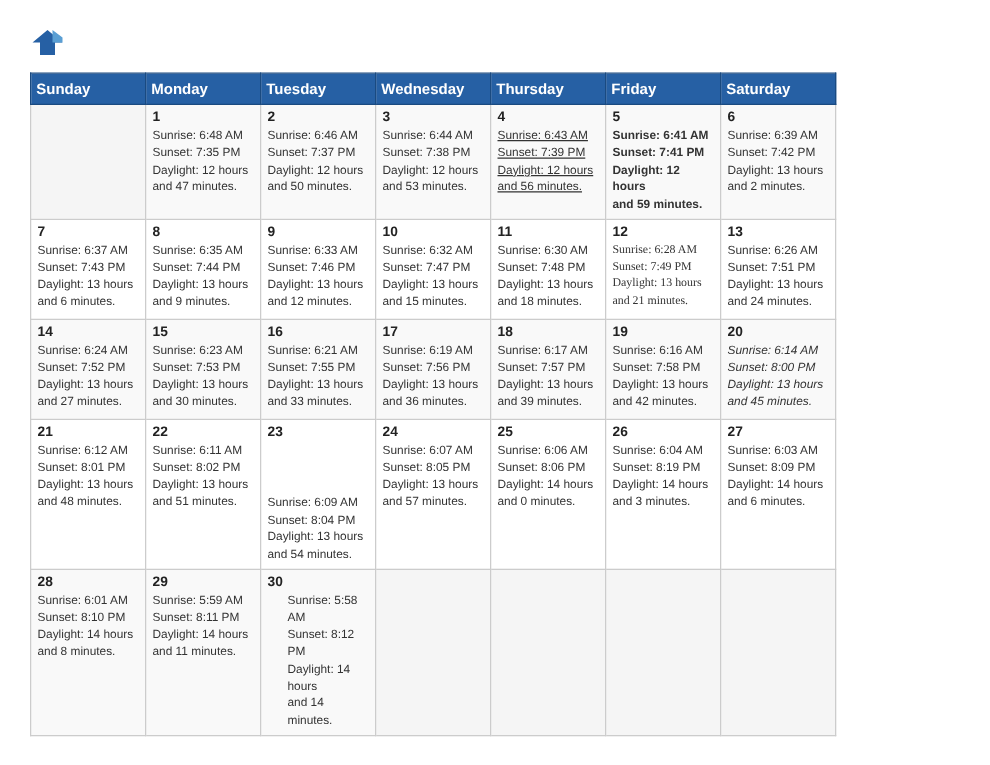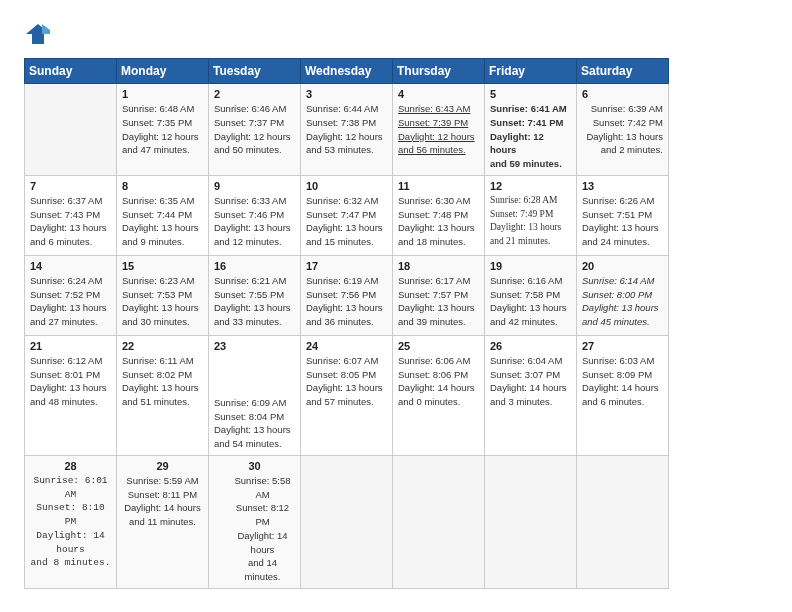--- a/index.html
+++ b/index.html
@@ -97,21 +97,20 @@
     .day-info {
       font-size: 9.5px;
       color: #333;
       line-height: 1.45;
     }
     .empty-cell {
       background: #f5f5f5 !important;
     }
     .last-row td {
       height: 68px;
-      text-align: center;
     }
   </style>
 </head>
 <body>
 
 <div class="page">
   <div class="header">
     <div class="logo">
       <svg class="logo-icon" viewBox="0 0 28 28">
         <rect x="0" y="0" width="28" height="28" fill="white"></rect>
@@ -174,21 +173,21 @@
           </td>
           <td>
             <div class="day-number">5</div>
             <div class="day-info" style="white-space: pre-line; font-weight: bold;">Sunrise: 6:41 AM
 Sunset: 7:41 PM
 Daylight: 12 hours
 and 59 minutes.</div>
           </td>
           <td>
             <div class="day-number">6</div>
-            <div class="day-info" style="white-space: pre-line; text-align: right;">Sunrise: 6:39 AM
+            <div class="day-info" style="white-space: pre-line;">Sunrise: 6:39 AM
 Sunset: 7:42 PM
 Daylight: 13 hours
 and 2 minutes.</div>
           </td>
         </tr>
         <tr>
           <td>
             <div class="day-number">7</div>
             <div class="day-info" style="white-space: pre-line;">Sunrise: 6:37 AM
 Sunset: 7:43 PM
@@ -321,36 +320,36 @@
           <td>
             <div class="day-number">25</div>
             <div class="day-info" style="white-space: pre-line;">Sunrise: 6:06 AM
 Sunset: 8:06 PM
 Daylight: 14 hours
 and 0 minutes.</div>
           </td>
           <td>
             <div class="day-number">26</div>
             <div class="day-info" style="white-space: pre-line;">Sunrise: 6:04 AM
-Sunset: 3:07 PM
+Sunset: 8:19 PM
 Daylight: 14 hours
 and 3 minutes.</div>
           </td>
           <td>
             <div class="day-number">27</div>
             <div class="day-info" style="white-space: pre-line;">Sunrise: 6:03 AM
 Sunset: 8:09 PM
 Daylight: 14 hours
 and 6 minutes.</div>
           </td>
         </tr>
         <tr class="last-row">
           <td>
             <div class="day-number">28</div>
-            <div class="day-info" style="white-space: pre-line; font-family: Liberation Mono, monospace;">Sunrise: 6:01 AM
+            <div class="day-info" style="white-space: pre-line;">Sunrise: 6:01 AM
 Sunset: 8:10 PM
 Daylight: 14 hours
 and 8 minutes.</div>
           </td>
           <td>
             <div class="day-number">29</div>
             <div class="day-info" style="white-space: pre-line;">Sunrise: 5:59 AM
 Sunset: 8:11 PM
 Daylight: 14 hours
 and 11 minutes.</div>

